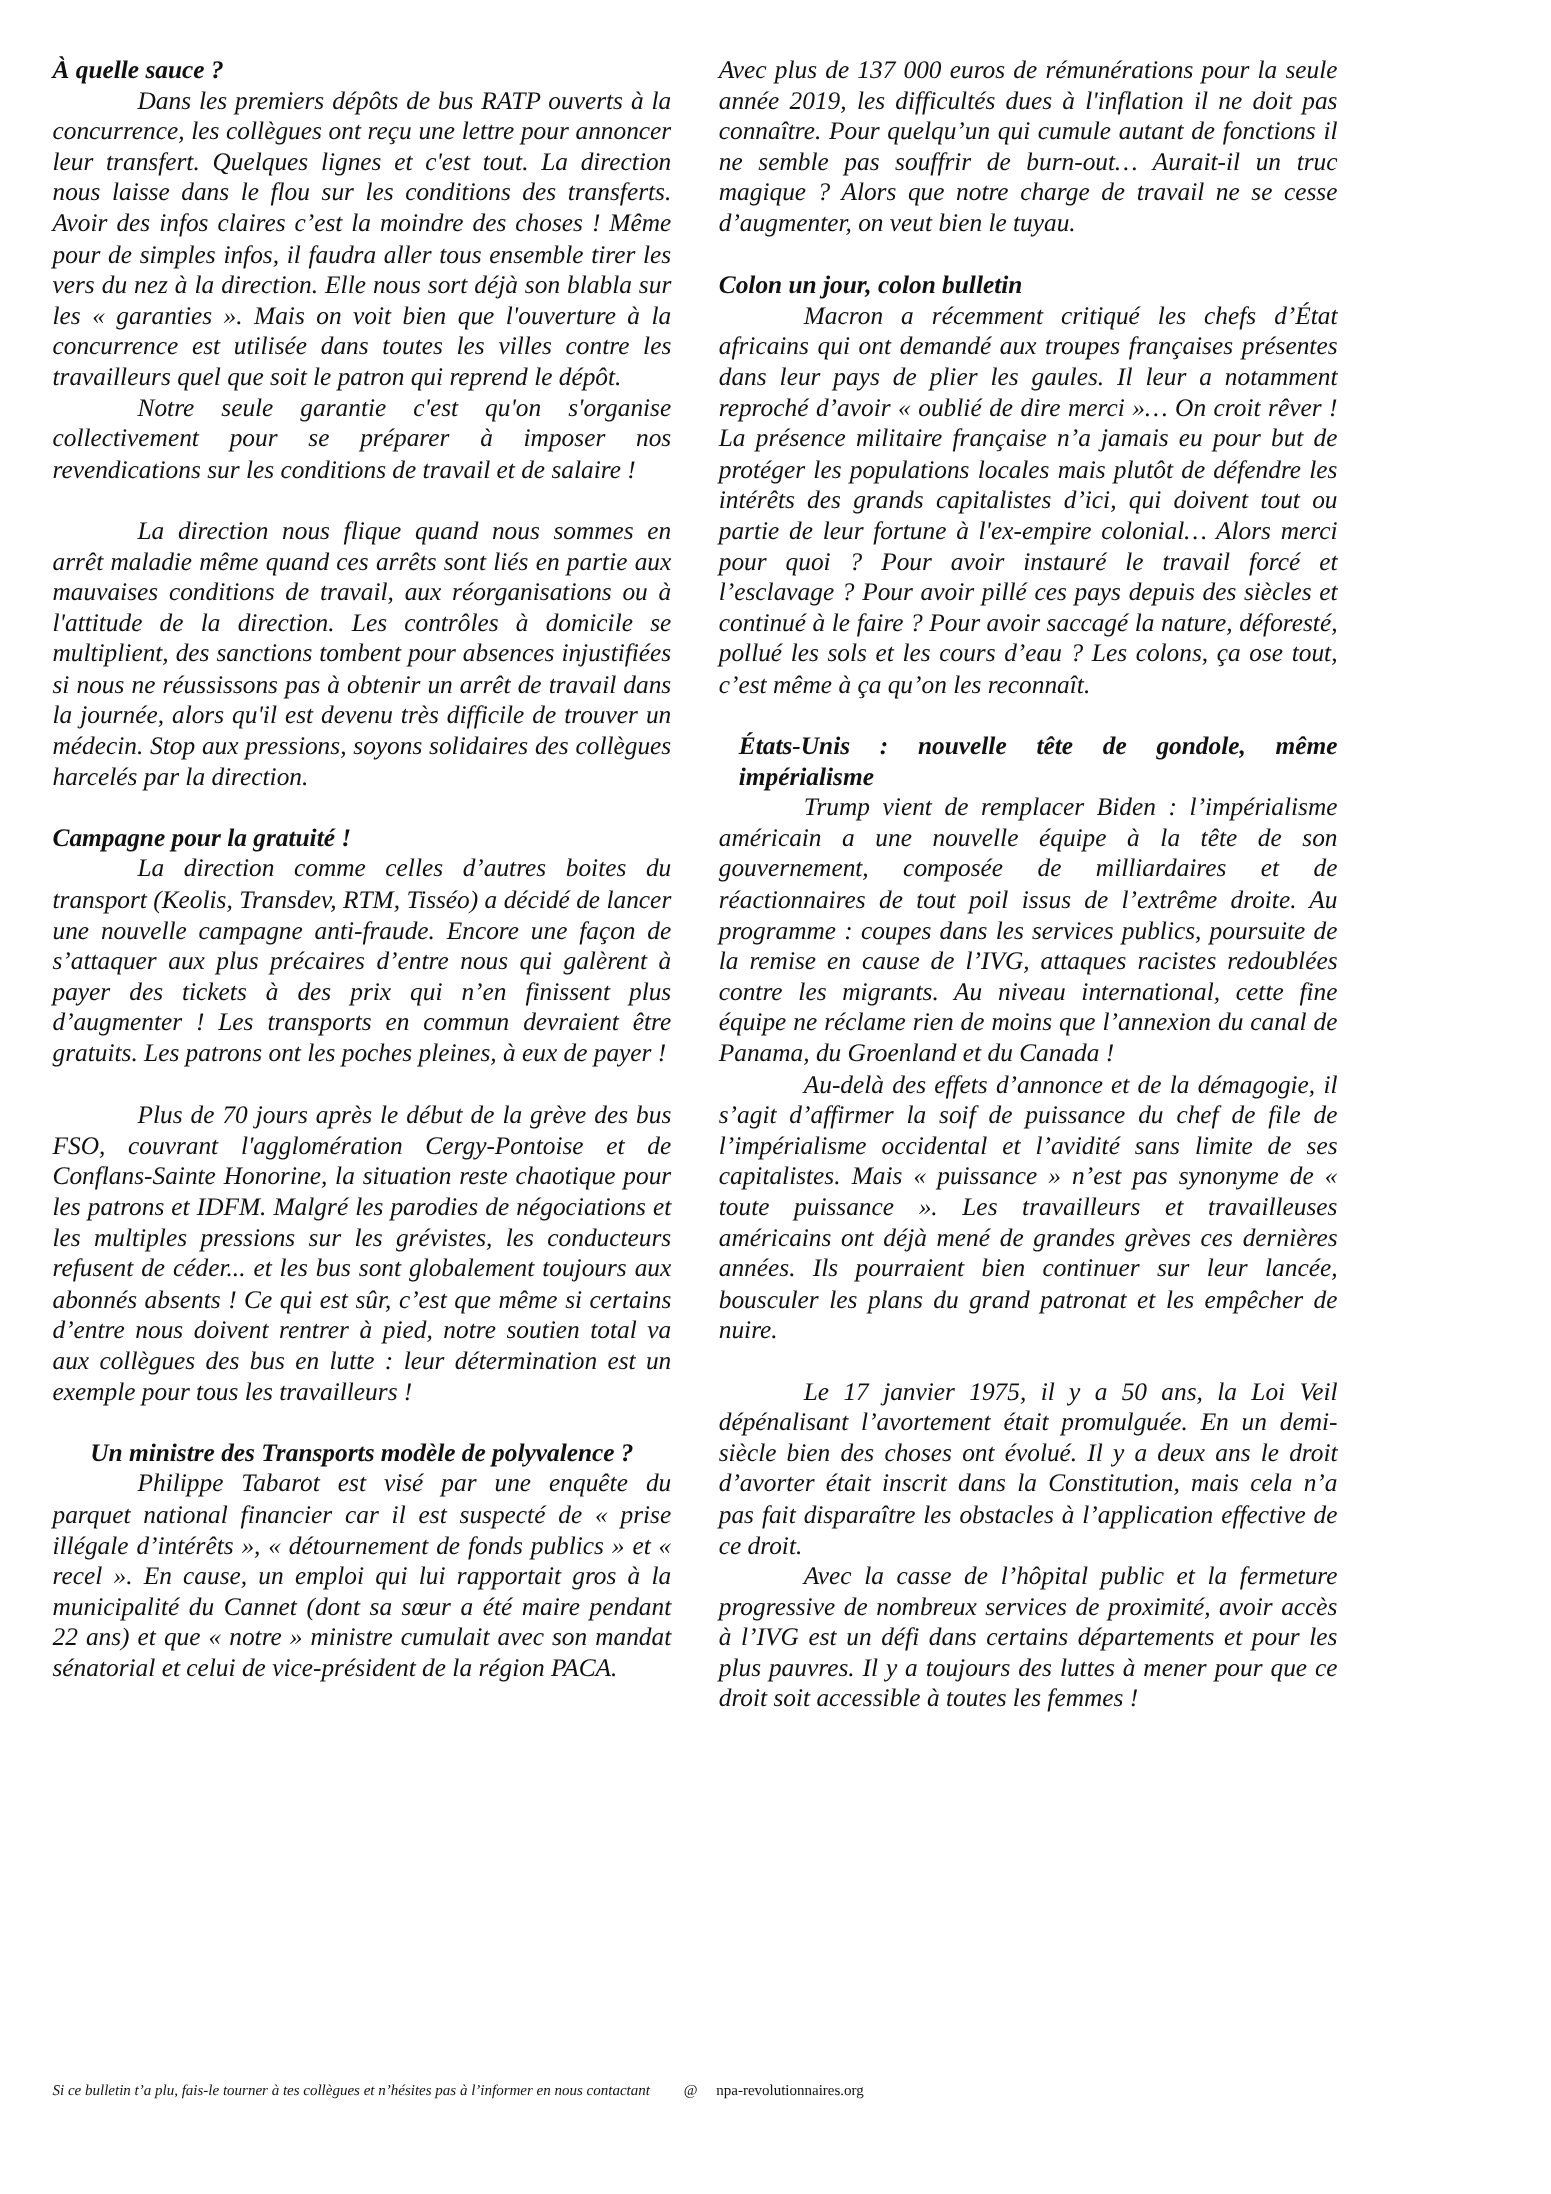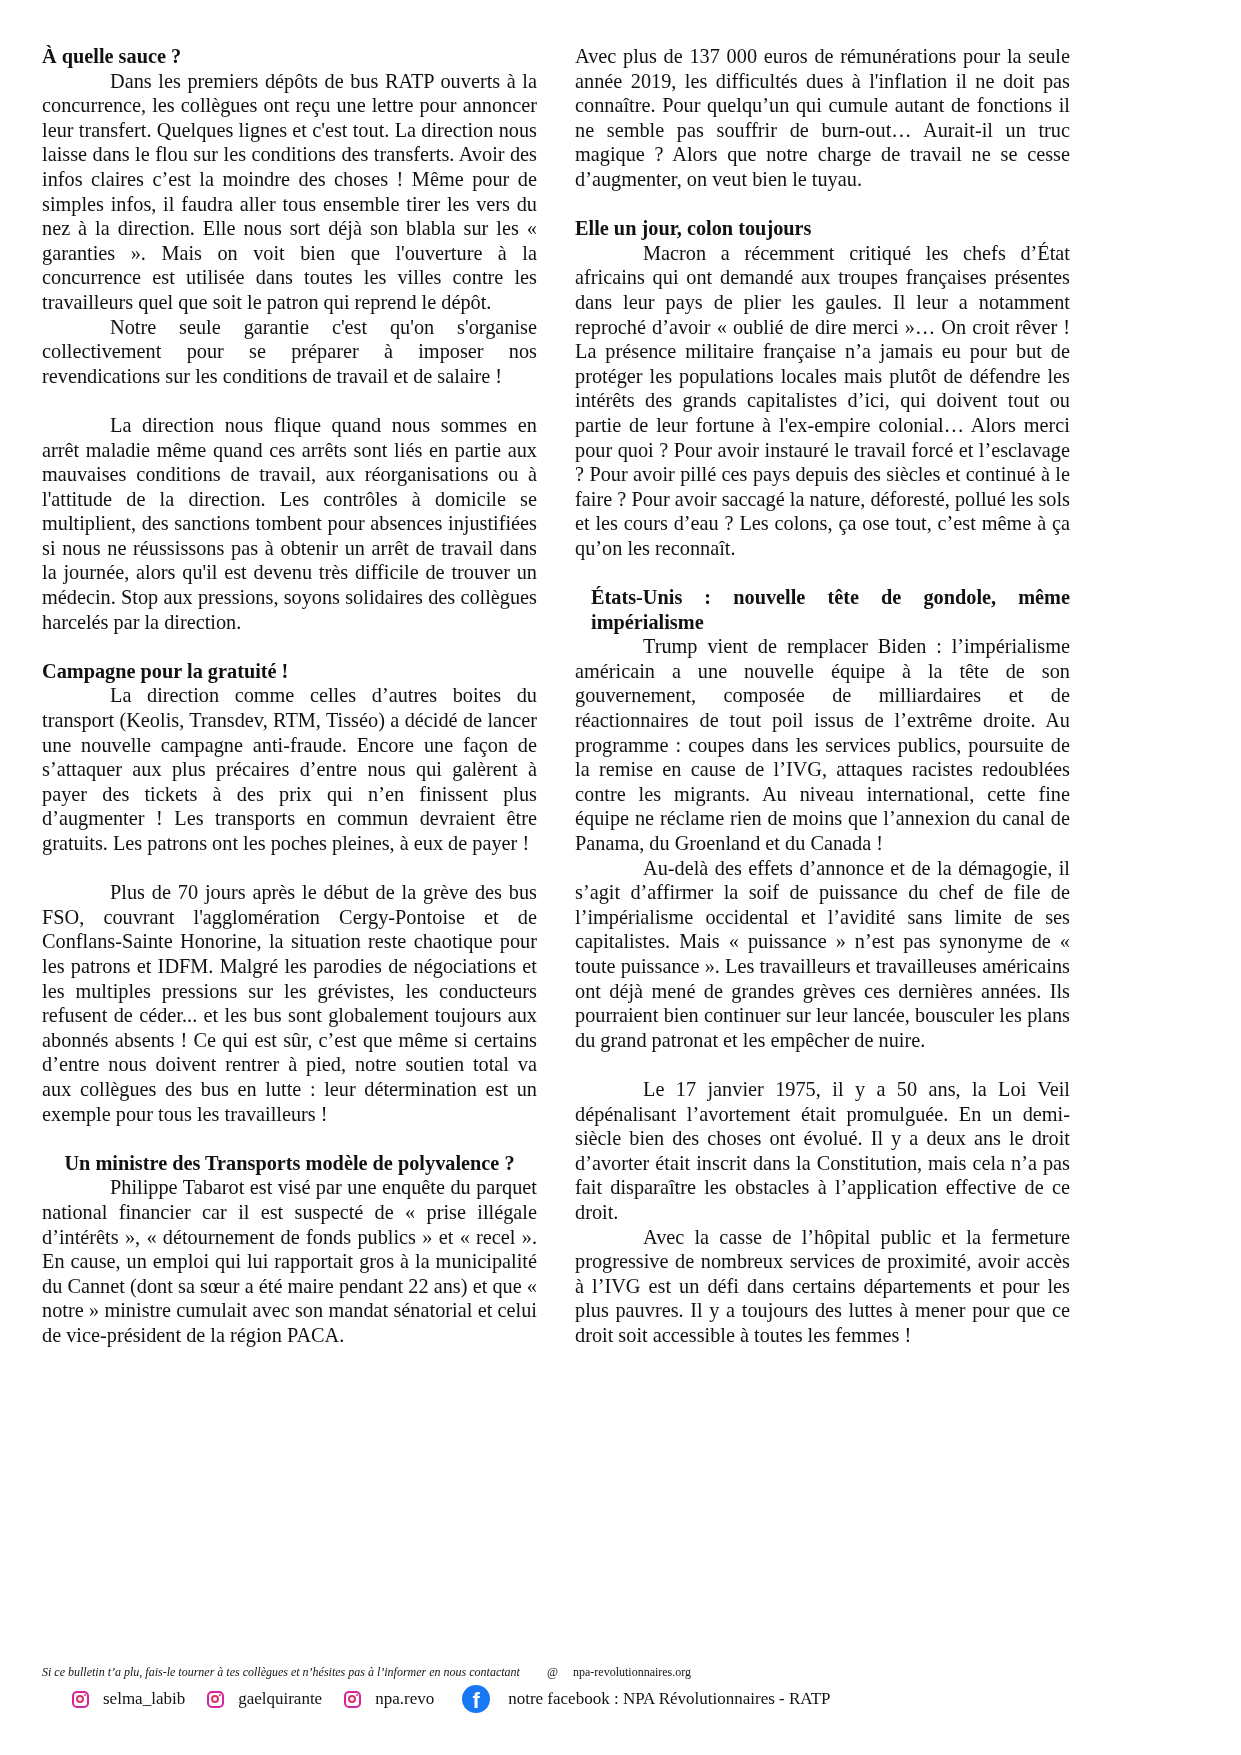--- a/index.html
+++ b/index.html
@@ -1,18 +1,18 @@
 <!DOCTYPE html>
 <html><head>
 <meta charset="utf-8">
 <style>
   html, body { margin: 0; padding: 0; background: #ffffff; }
   body { width: 1241px; height: 1755px; position: relative; overflow: hidden; color: #111; }
   .page { position: absolute; left: 42px; top: 44px; width: 1028px; height: 1600px; }
-  .col { position: absolute; top: 0; width: 495px; font-family: "Liberation Serif", serif; font-size: 20.3px; line-height: 24.6px; text-align: justify; }
+  .col { position: absolute; top: 0; width: 495px; font-family: "Liberation Serif", serif; font-size: 20.3px; line-height: 24.6px; text-align: justify; font-style: italic; }
   .col-left { left: 0; }
   .col-right { left: 533px; }
   .article { margin: 0 0 24.6px 0; }
   .article h2 { font-size: 20.3px; font-weight: bold; margin: 0; line-height: 24.6px; text-align: justify; }
   .article p { margin: 0; text-indent: 68px; }
   .article p.noindent { text-indent: 0; }
   .footer { position: absolute; left: 42px; top: 1661px; width: 1030px; font-family: "Liberation Serif", serif; }
   .footer-line1 { font-size: 12px; line-height: 22px; white-space: nowrap; }
   .footer-line1 .tagline { font-style: italic; }
   .footer-line1 .at { margin-left: 24px; margin-right: 12px; }
@@ -48,52 +48,34 @@
       <h2 style="white-space:nowrap;text-align:center;">Un ministre des Transports modèle de polyvalence ?</h2>
       <p>Philippe Tabarot est visé par une enquête du parquet national financier car il est suspecté de « prise illégale d’intérêts », « détournement de fonds publics » et « recel ». En cause, un emploi qui lui rapportait gros à la municipalité du Cannet (dont sa sœur a été maire pendant 22 ans) et que « notre » ministre cumulait avec son mandat sénatorial et celui de vice-président de la région PACA.</p>
     </div>
   </div>
 
   <div class="col col-right">
     <div class="article">
       <p class="noindent">Avec plus de 137 000 euros de rémunérations pour la seule année 2019, les difficultés dues à l'inflation il ne doit pas connaître. Pour quelqu’un qui cumule autant de fonctions il ne semble pas souffrir de burn-out… Aurait-il un truc magique ? Alors que notre charge de travail ne se cesse d’augmenter, on veut bien le tuyau.</p>
     </div>
     <div class="article">
-      <h2>Elle un jour, colon toujours</h2>
+      <h2>Colon un jour, colon bulletin</h2>
       <p>Macron a récemment critiqué les chefs d’État africains qui ont demandé aux troupes françaises présentes dans leur pays de plier les gaules. Il leur a notamment reproché d’avoir « oublié de dire merci »… On croit rêver ! La présence militaire française n’a jamais eu pour but de protéger les populations locales mais plutôt de défendre les intérêts des grands capitalistes d’ici, qui doivent tout ou partie de leur fortune à l'ex-empire colonial… Alors merci pour quoi ? Pour avoir instauré le travail forcé et l’esclavage ? Pour avoir pillé ces pays depuis des siècles et continué à le faire ? Pour avoir saccagé la nature, déforesté, pollué les sols et les cours d’eau ? Les colons, ça ose tout, c’est même à ça qu’on les reconnaît.</p>
     </div>
     <div class="article">
       <h2 style="text-align-last:left;margin-left:16px;">États-Unis : nouvelle tête de gondole, même impérialisme</h2>
       <p>Trump vient de remplacer Biden : l’impérialisme américain a une nouvelle équipe à la tête de son gouvernement, composée de milliardaires et de réactionnaires de tout poil issus de l’extrême droite. Au programme : coupes dans les services publics, poursuite de la remise en cause de l’IVG, attaques racistes redoublées contre les migrants. Au niveau international, cette fine équipe ne réclame rien de moins que l’annexion du canal de Panama, du Groenland et du Canada !</p>
       <p>Au-delà des effets d’annonce et de la démagogie, il s’agit d’affirmer la soif de puissance du chef de file de l’impérialisme occidental et l’avidité sans limite de ses capitalistes. Mais « puissance » n’est pas synonyme de « toute puissance ». Les travailleurs et travailleuses américains ont déjà mené de grandes grèves ces dernières années. Ils pourraient bien continuer sur leur lancée, bousculer les plans du grand patronat et les empêcher de nuire.</p>
     </div>
     <div class="article">
       <p>Le 17 janvier 1975, il y a 50 ans, la Loi Veil dépénalisant l’avortement était promulguée. En un demi-siècle bien des choses ont évolué. Il y a deux ans le droit d’avorter était inscrit dans la Constitution, mais cela n’a pas fait disparaître les obstacles à l’application effective de ce droit.</p>
       <p>Avec la casse de l’hôpital public et la fermeture progressive de nombreux services de proximité, avoir accès à l’IVG est un défi dans certains départements et pour les plus pauvres. Il y a toujours des luttes à mener pour que ce droit soit accessible à toutes les femmes !</p>
     </div>
   </div>
 </div>
 
 <div class="footer">
   <div class="footer-line1">
     <span class="tagline">Si ce bulletin t’a plu, fais-le tourner à tes collègues et n’hésites pas à l’informer en nous contactant</span>
     <span class="at">@</span>
     <span>npa-revolutionnaires.org</span>
   </div>
-  <div class="footer-line2">
-    <span class="social">
-      <span class="ig"></span>
-      <span>selma_labib</span>
-    </span>
-    <span class="social">
-      <span class="ig"></span>
-      <span>gaelquirante</span>
-    </span>
-    <span class="social">
-      <span class="ig"></span>
-      <span>npa.revo</span>
-    </span>
-    <span class="social">
-      <span class="fb">f</span>
-      <span>notre facebook : NPA Révolutionnaires - RATP</span>
-    </span>
-  </div>
 </div>
 
 </body></html>

